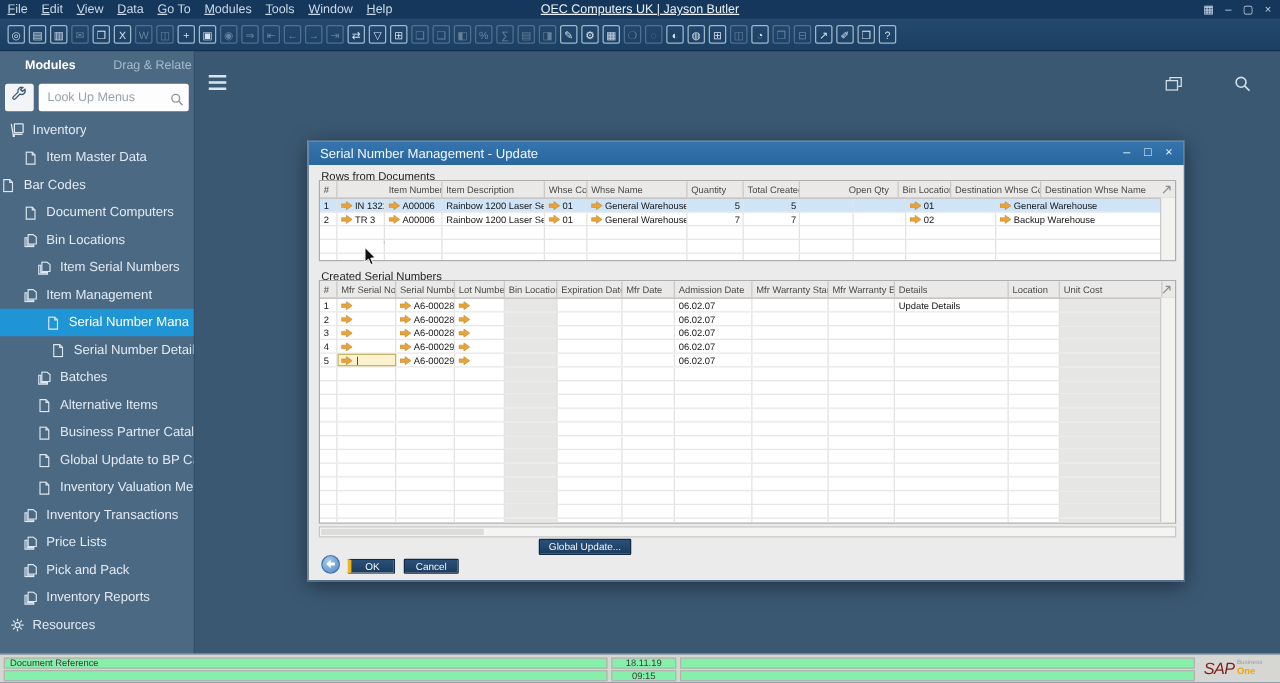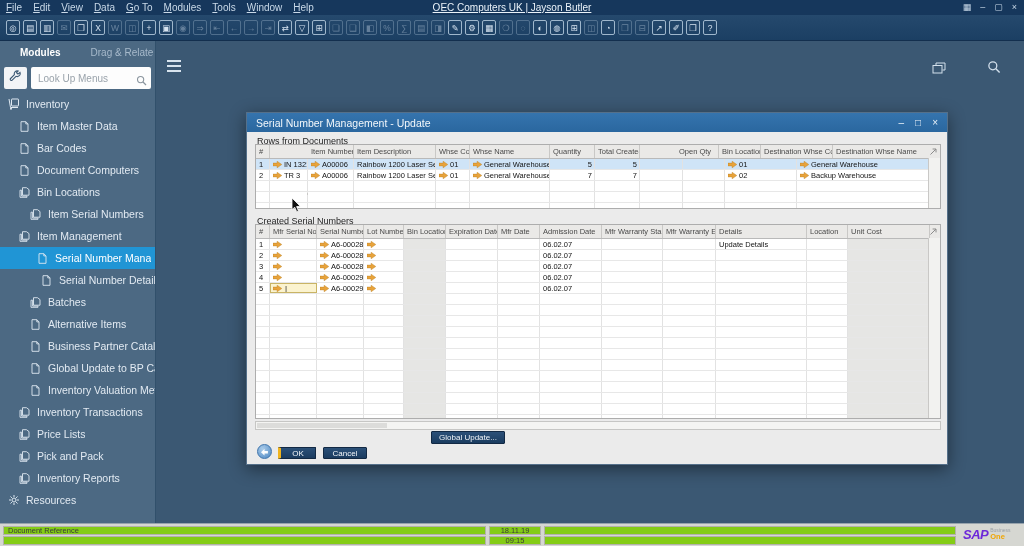--- a/index.html
+++ b/index.html
@@ -67,24 +67,24 @@
   .hscroll{position:absolute;left:8px;top:308px;width:686px;height:9px;background:#F4F4F2;border:1px solid #C6C6C4;box-sizing:border-box;}
   .hthumb{position:absolute;left:1px;top:1px;width:130px;height:5px;background:#DCDCDA;}
   .btn{position:absolute;background:linear-gradient(#2B5078,#1B3C60);color:#F2F6FA;font-size:8px;display:flex;align-items:center;justify-content:center;border:1px solid #122944;border-radius:1px;box-sizing:border-box;white-space:nowrap;}
   .global-btn{left:184px;top:318px;width:74px;height:13px;}
   .ok-btn{left:31px;top:334px;width:38px;height:12px;border-left:3px solid #F0B41E;}
   .cancel-btn{left:76px;top:334px;width:44px;height:12px;}
   .back-btn{position:absolute;left:10px;top:331px;width:15px;height:15px;border-radius:50%;background:radial-gradient(circle at 35% 30%,#A9CBEA,#4E88C2);display:flex;align-items:center;justify-content:center;border:1px solid #3E74AC;box-sizing:border-box;}
 
   
   .statusbar{position:absolute;left:0;top:523px;width:1024px;height:23px;background:#D6D7D2;border-top:1px solid #97A3AC;box-sizing:border-box;font-size:7.5px;color:#3A3A3A;z-index:6;}
-  .sfield{position:absolute;background:#84cc16;border:1px solid #B3B2AC;box-sizing:border-box;height:9px;display:flex;align-items:center;padding:0 4px;overflow:hidden;}
+  .sfield{position:absolute;background:#86efac;border:1px solid #B3B2AC;box-sizing:border-box;height:9px;display:flex;align-items:center;padding:0 4px;overflow:hidden;}
   .sfield.center{justify-content:center;}
   .saplogo{position:absolute;left:963px;top:4px;display:flex;align-items:center;gap:2px;}
-  .sap-word{font-size:13px;font-weight:bold;font-style:italic;color:#6d28d9;letter-spacing:-0.5px;line-height:1;}
+  .sap-word{font-size:13px;font-weight:normal;font-style:italic;color:#7f1d1d;letter-spacing:-0.5px;line-height:1;}
   .sap-sub{display:flex;flex-direction:column;line-height:1;}
   .sap-business{font-size:5px;color:#9A9FA4;}
   .sap-one{font-size:7.5px;font-weight:bold;color:#F0A500;}
 
   .cursor{position:absolute;left:291px;top:197px;z-index:60;}
 </style>
 </head>
 <body>
 
 <div class="screen">
@@ -187,21 +187,21 @@
         </div>
         <div class="tree-row" style="padding-left: 18px;">
           <span class="tree-ico">
             <svg width="9" height="11" viewBox="0 0 9 11">
               <path d="M1 .7h4.8L8 2.9v7.4H1z" fill="none" stroke="#DFE9F2" stroke-width="0.9"></path>
               <path d="M5.8 .7v2.2H8" fill="none" stroke="#DFE9F2" stroke-width="0.9"></path>
             </svg>
           </span>
           <span class="tree-label">Item Master Data</span>
         </div>
-        <div class="tree-row" style="padding-left: 18px;">
+        <div class="tree-row" style="">
           <span class="tree-ico">
             <svg width="9" height="11" viewBox="0 0 9 11">
               <path d="M1 .7h4.8L8 2.9v7.4H1z" fill="none" stroke="#DFE9F2" stroke-width="0.9"></path>
               <path d="M5.8 .7v2.2H8" fill="none" stroke="#DFE9F2" stroke-width="0.9"></path>
             </svg>
           </span>
           <span class="tree-label">Bar Codes</span>
         </div>
         <div class="tree-row" style="padding-left: 18px;">
           <span class="tree-ico">

